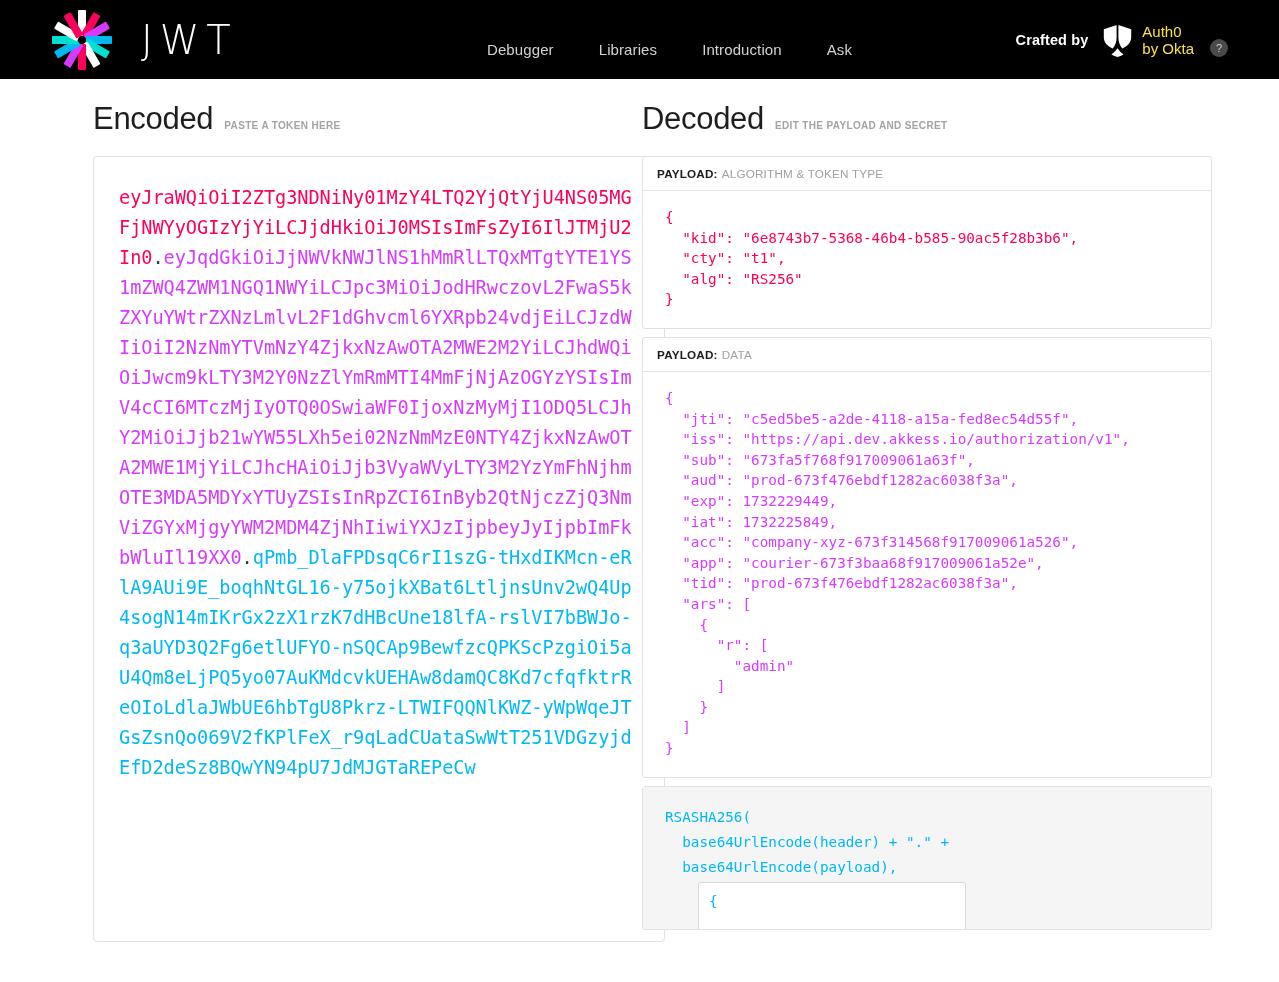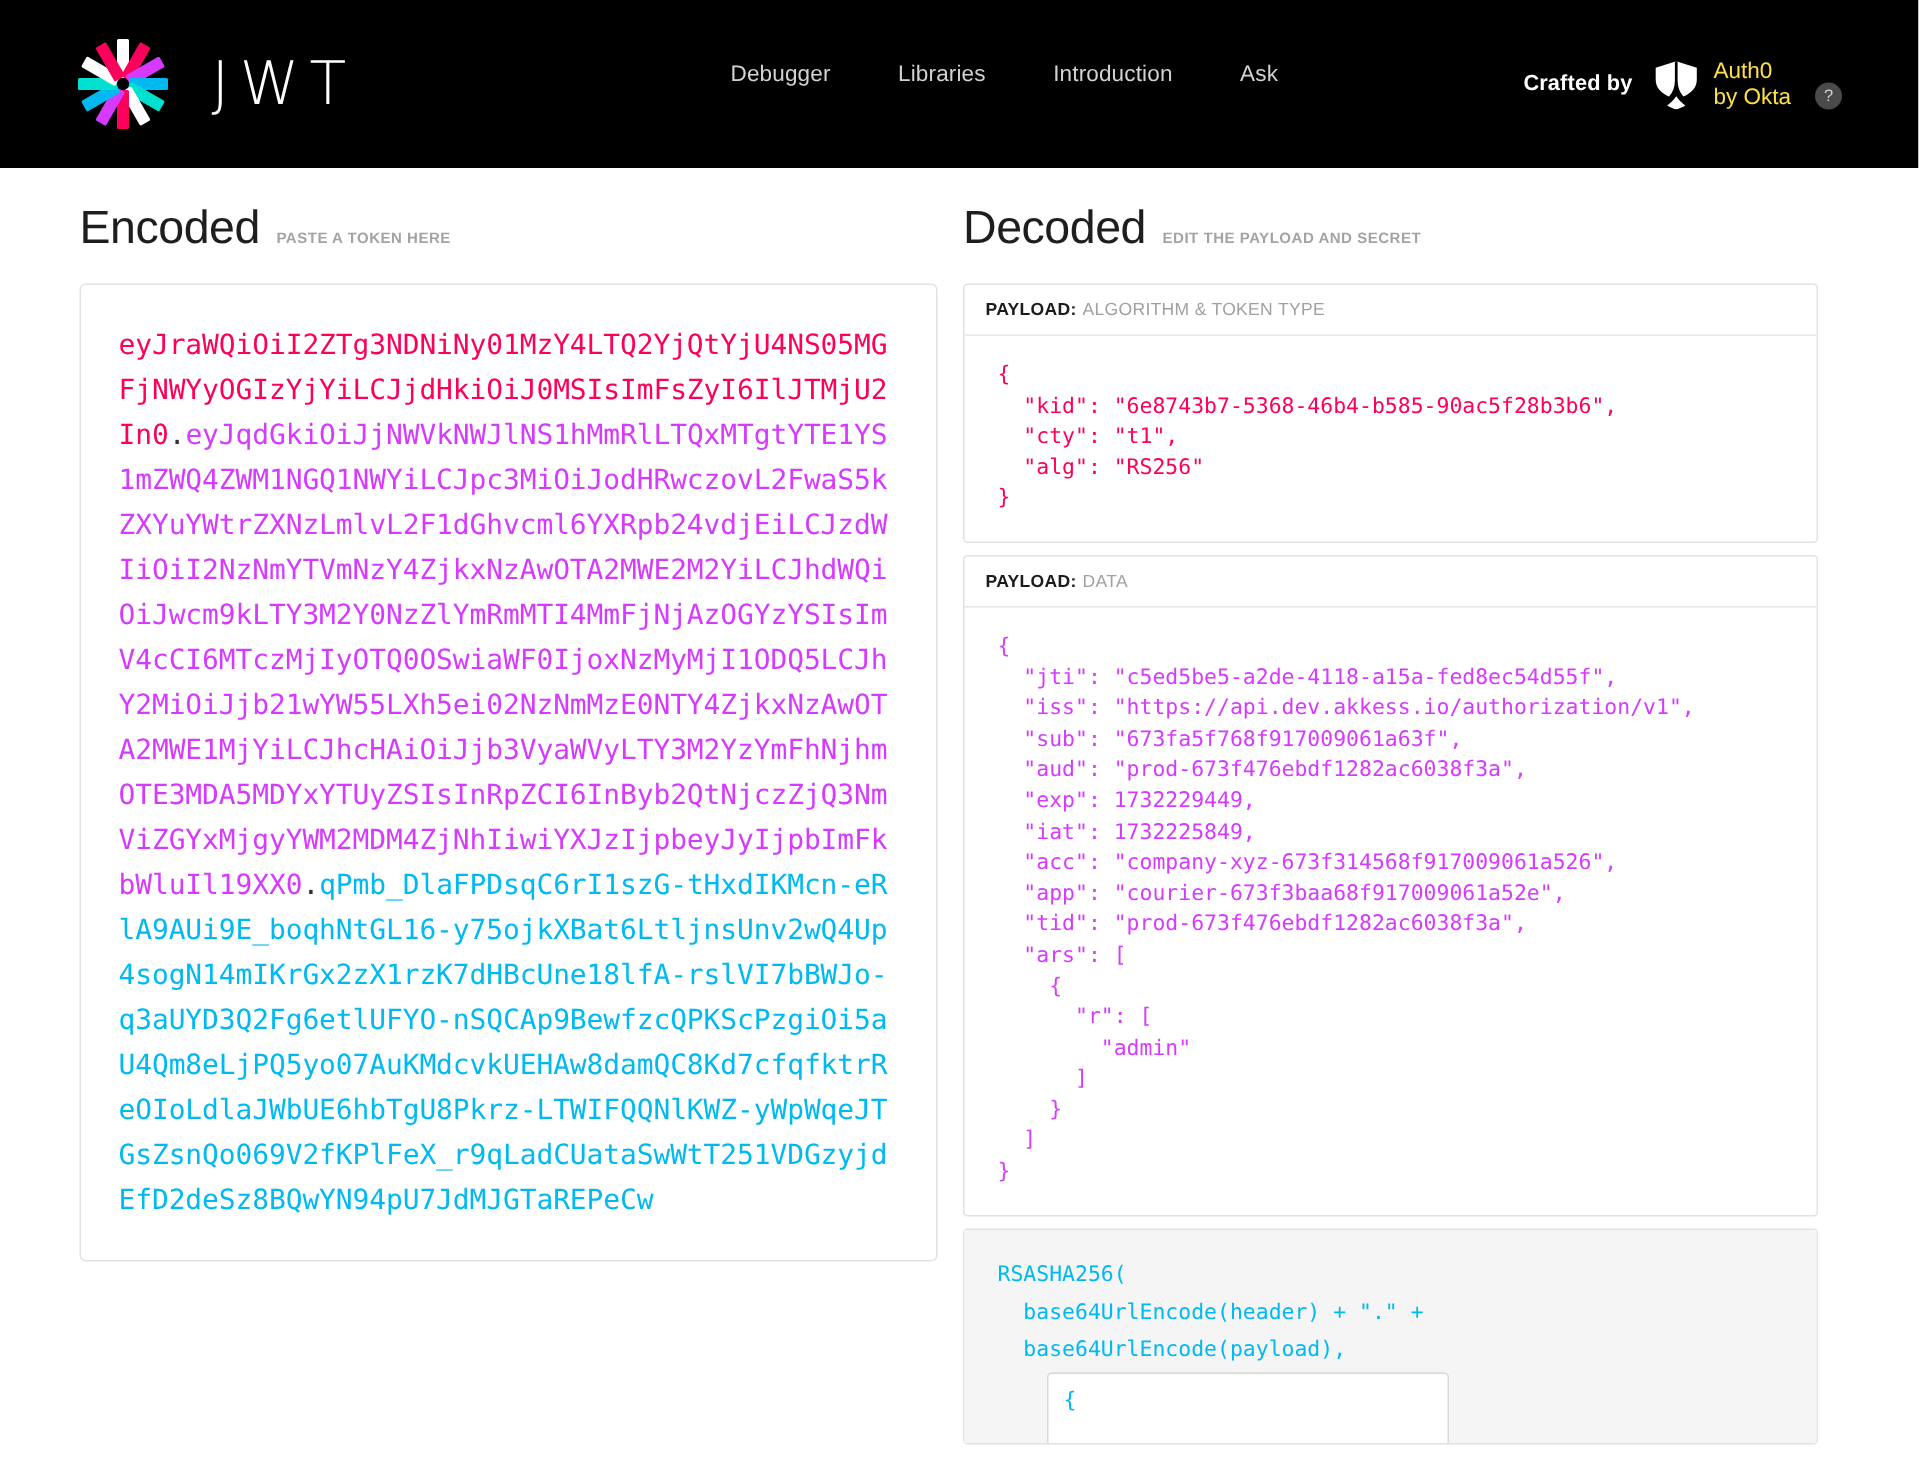--- a/index.html
+++ b/index.html
@@ -6,21 +6,21 @@
   html, body {
     width: 1279px;
     height: 982px;
     background: #ffffff;
     font-family: "Liberation Sans", sans-serif;
     overflow: hidden;
   }
 
   
   .topbar {
-    height: 112px;
+    height: 79px;
     background: #000000;
     display: flex;
     align-items: center;
     position: relative;
   }
   .brand {
     display: flex;
     align-items: center;
     margin-left: 51px;
   }
@@ -96,21 +96,21 @@
     margin-left: 16px;
     margin-top: 16px;
   }
 
   
   .main {
     display: flex;
     width: 1279px;
     height: 881px;
   }
-  .col-left  { width: 639px; position: relative; }
+  .col-left  { width: 639px; position: relative; padding-left: 40px; }
   .col-right { width: 640px; position: relative; }
 
   .section-head {
     display: flex;
     align-items: baseline;
     padding-left: 53px;
     padding-top: 22px;
   }
   .col-right .section-head { padding-left: 3px; }
   .section-title {
@@ -124,21 +124,21 @@
     color: #a3a3a3;
     letter-spacing: 0.35px;
     margin-left: 11px;
     font-weight: bold;
   }
 
   
   .token-box {
     margin: 19px 0 0 53px;
     width: 572px;
-    height: 652px;
+    height: 786px;
     border: 1px solid #e2e2e2;
     border-radius: 4px;
     background: #fff;
     padding: 26px 25px 0 25px;
     overflow: hidden;
   }
   .token-text {
     font-family: "DejaVu Sans Mono", monospace;
     font-size: 18.6px;
     line-height: 30px;

